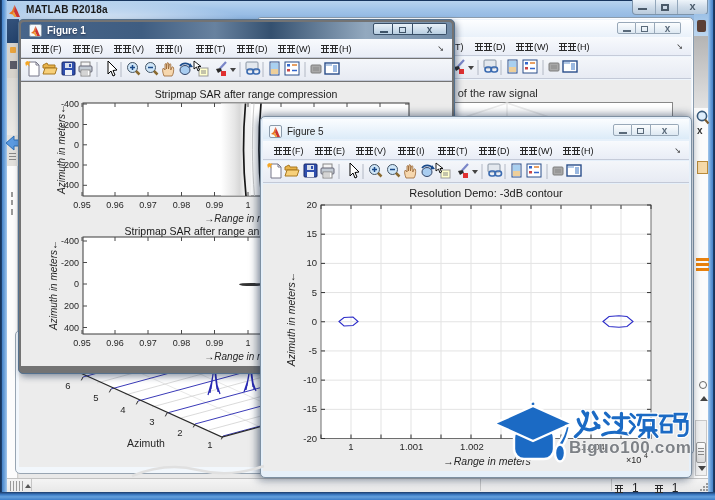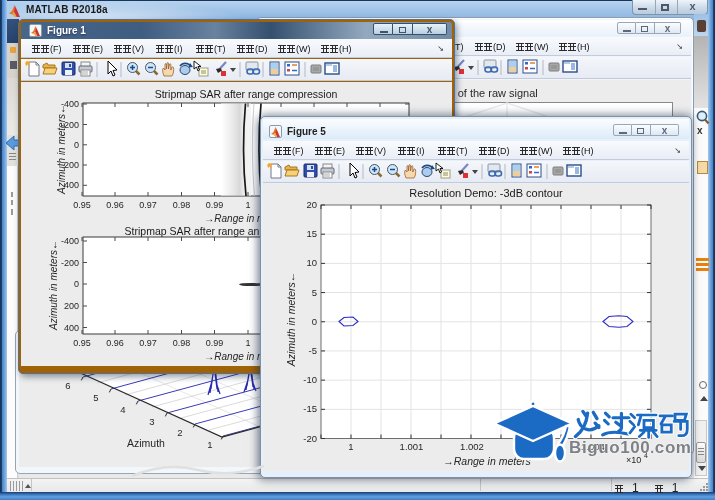--- a/index.html
+++ b/index.html
@@ -247,21 +247,21 @@
           <text x="77" y="60" font-size="9.5" text-anchor="middle" fill="#262626">5</text>
           <text x="104" y="72" font-size="9.5" text-anchor="middle" fill="#262626">4</text>
           <text x="133" y="84" font-size="9.5" text-anchor="middle" fill="#262626">3</text>
           <text x="161" y="95" font-size="9.5" text-anchor="middle" fill="#262626">2</text>
           <text x="191" y="107" font-size="9.5" text-anchor="middle" fill="#262626">1</text>
           <text x="127" y="106" font-size="10.5" text-anchor="middle" fill="#262626">Azimuth</text>
         </svg>
   </div>
 </div>
 
-<div class="win" id="winC" style="left:18px;top:19px;width:437px;height:355px;background:#a16207;border:1px solid #54718e;box-shadow:2px 3px 6px rgba(20,40,70,.45)">
+<div class="win" id="winC" style="left:18px;top:19px;width:437px;height:355px;background:#737373;border:1px solid #54718e;box-shadow:2px 3px 6px rgba(20,40,70,.45)">
   <div style="position:absolute;left:2px;top:2px;right:2px;height:17px;border-radius:3px 3px 0 0;background:linear-gradient(90deg,#48658a 0,#3f5d81 28%,#68829f 45%,#34506f 58%,#93a9bf 80%,#718ba6 100%)"></div>
   <div style="position:absolute;left:10px;top:4px;width:13px;height:13px;background:#f5f8fb;border:1px solid #8a9aaa;border-radius:2px"></div>
   <svg style="position:absolute;left:12px;top:6px" width="9" height="10" viewBox="0 0 11 12">
         <path d="M5.5 0 L8 5 L11 12 L7.5 12 L5 7 Z" fill="#c33"></path>
         <path d="M5.5 0 L3 6 L0 8.5 L3.5 9.5 L5 7 Z" fill="#e87722"></path>
         <path d="M5 7 L3.5 9.5 L5.5 12 L7.5 12 Z" fill="#f0a030"></path>
       </svg>
   <div style="position:absolute;left:28px;top:5px;font-size:10px;font-weight:bold;color:#fff;text-shadow:0 1px 2px rgba(0,0,30,.5)">Figure 1</div>
   <div class="capbtn" style="left:354px;top:3px">
     <div style="width:20px;height:12px;background:linear-gradient(#e8f1f8,#b9cfe2);border:1px solid #3a5068;border-radius:2px 0 0 2px;position:relative">
@@ -483,21 +483,21 @@
 </div>
 
 <div class="win" id="winE" style="left:260px;top:116px;width:432px;height:362px;background:#e6f0fa;border:1px solid #7e90a2;box-shadow:0 -2px 8px rgba(20,40,70,.4),-3px 3px 8px rgba(20,40,70,.35)">
   <div style="position:absolute;left:2px;top:2px;right:2px;height:20px;background:linear-gradient(#fbfdff,#dcebf8)"></div>
   <div style="position:absolute;left:8px;top:8px;width:13px;height:13px;background:#f5f8fb;border:1px solid #8a9aaa;border-radius:2px"></div>
   <svg style="position:absolute;left:10px;top:10px" width="9" height="10" viewBox="0 0 11 12">
         <path d="M5.5 0 L8 5 L11 12 L7.5 12 L5 7 Z" fill="#c33"></path>
         <path d="M5.5 0 L3 6 L0 8.5 L3.5 9.5 L5 7 Z" fill="#e87722"></path>
         <path d="M5 7 L3.5 9.5 L5.5 12 L7.5 12 Z" fill="#f0a030"></path>
       </svg>
-  <div style="position:absolute;left:26px;top:9px;font-size:10px;font-weight:bold;color:#222">Figure 5</div>
+  <div style="position:absolute;left:26px;top:9px;font-size:10px;font-weight:normal;color:#222">Figure 5</div>
   <div class="capbtn" style="left:352px;top:7px">
     <div style="width:19px;height:12px;background:linear-gradient(#fbfdfe,#dde8f2);border:1px solid #98a8b8;border-radius:2px 0 0 2px;position:relative">
           <div style="position:absolute;left:5px;top:7px;width:8px;height:2px;background:#5a6a7a"></div>
         </div>
     <div style="width:19px;height:12px;background:linear-gradient(#fbfdfe,#dde8f2);border:1px solid #98a8b8;border-left:none;position:relative">
           <div style="position:absolute;left:5px;top:3px;width:7px;height:6px;border:1.5px solid #5a6a7a"></div>
         </div>
     <div style="width:28px;height:12px;background:linear-gradient(#fbfdfe,#dde8f2);border:1px solid #98a8b8;border-left:none;border-radius:0 2px 2px 0;font-size:10px;font-weight:bold;color:#5a6a7a;text-align:center;line-height:11px">x</div>
   </div>
   <div class="menubar" style="top:24px">

